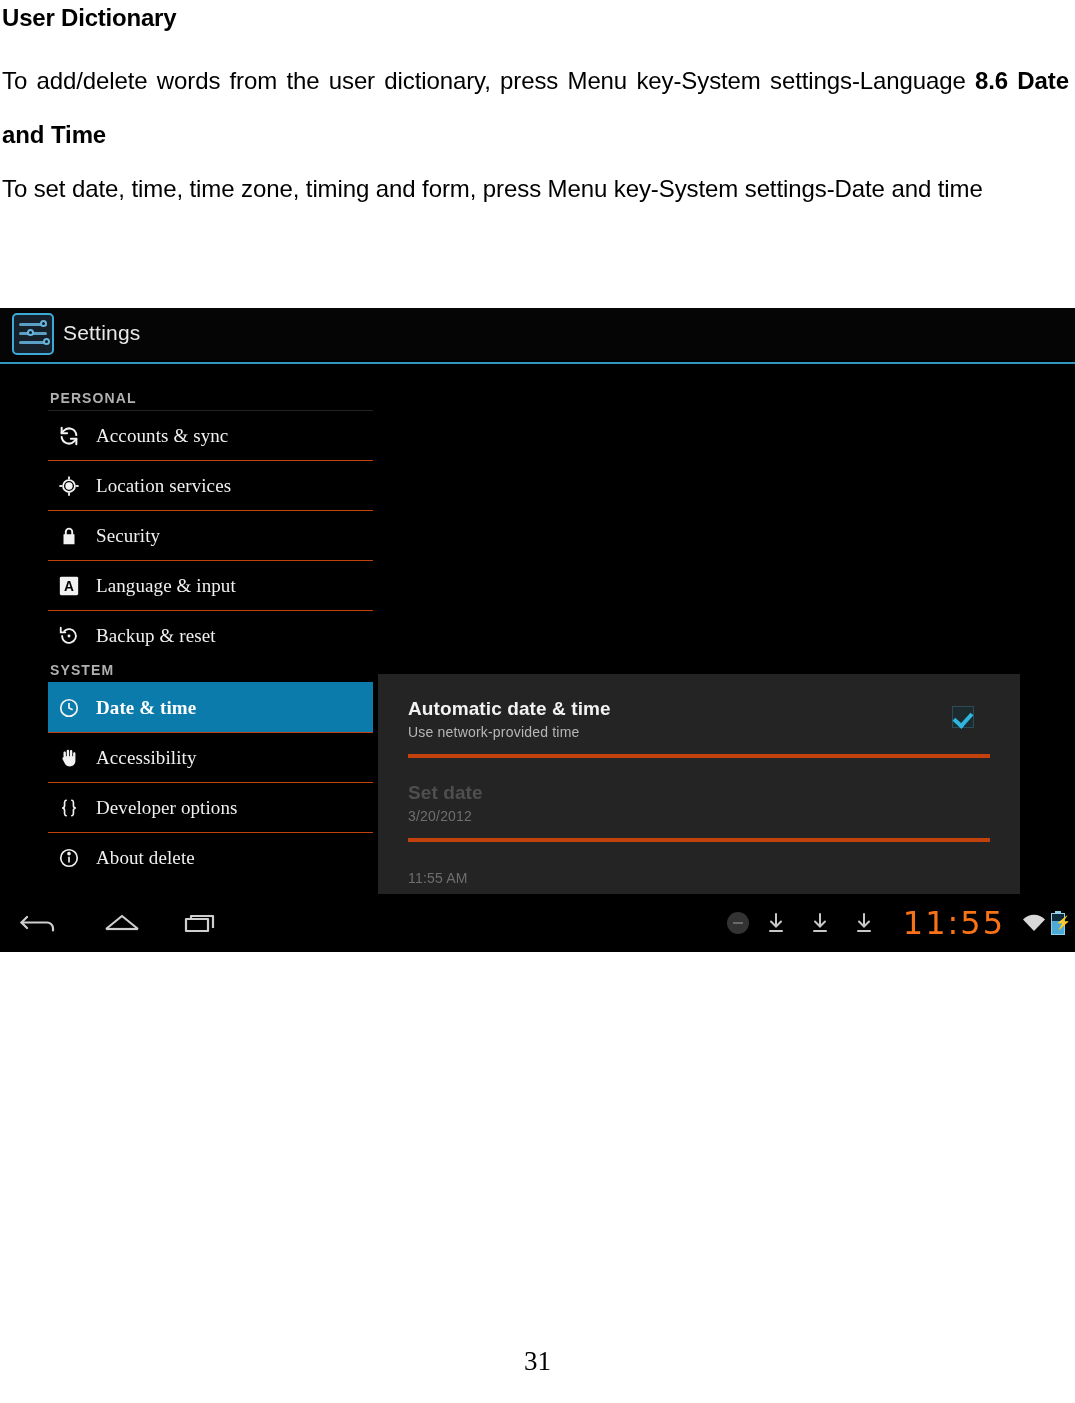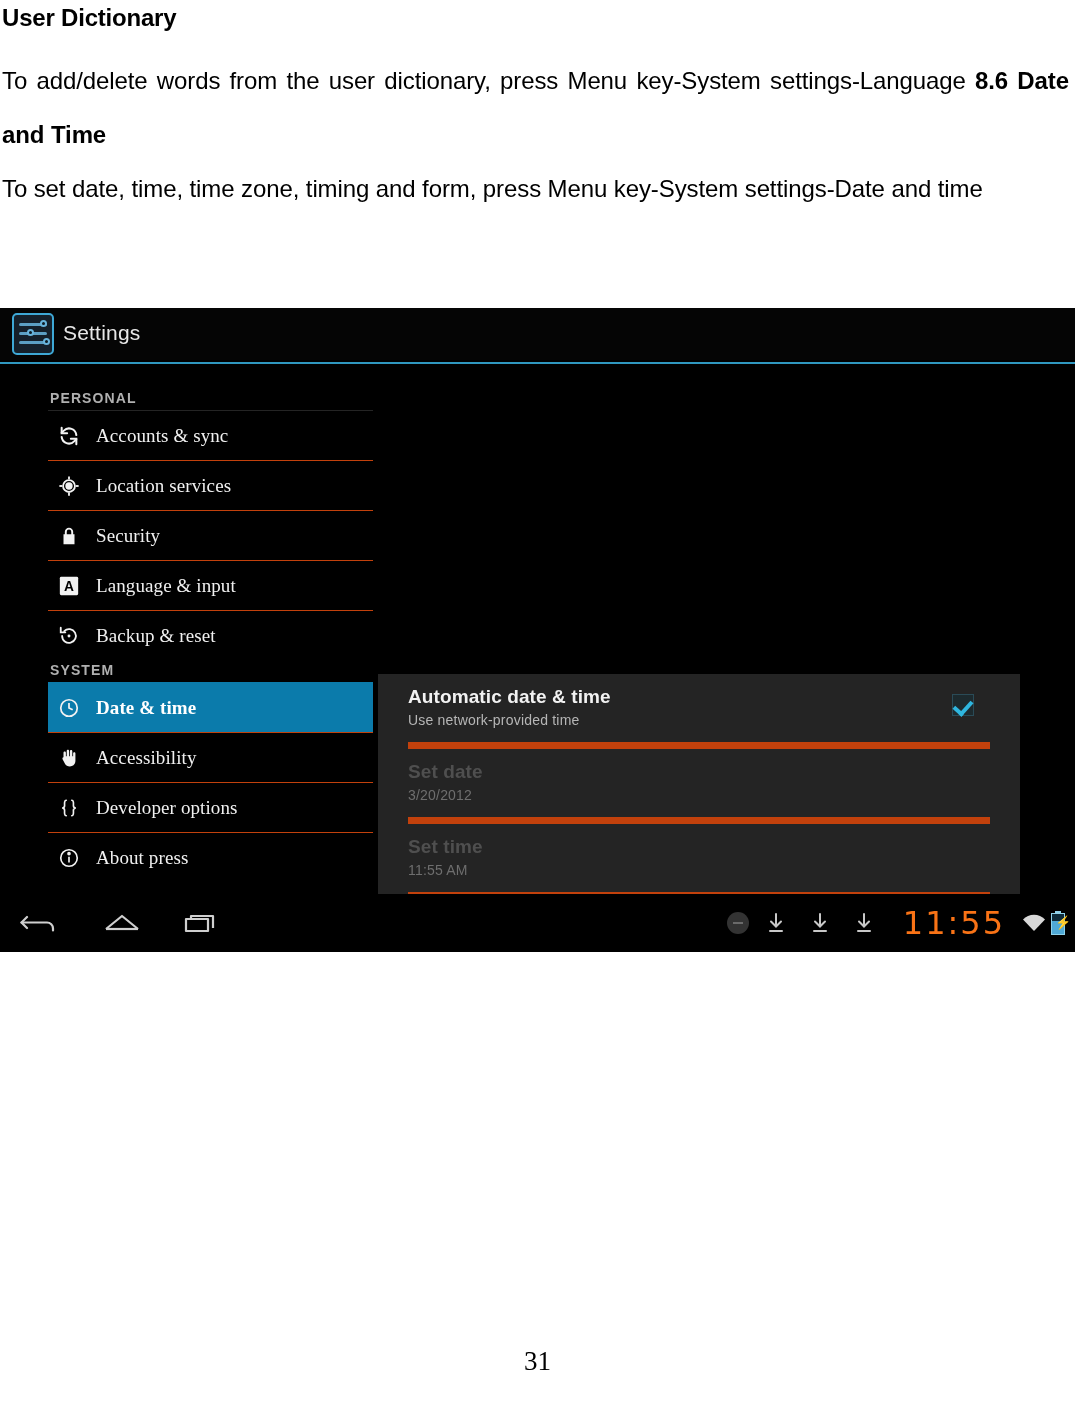--- a/index.html
+++ b/index.html
@@ -161,23 +161,23 @@
 
   
   .panel {
     position: absolute;
     left: 378px; top: 366px;
     width: 642px; height: 534px;
     background: #242424;
   }
   .pr {
     position: relative;
-    margin: 0 30px;
+    margin: 12px 30px;
     padding: 12px 0 14px 0;
-    border-bottom: 7px solid #c2410c;
+    border-bottom: 4px solid #c2410c;
     box-sizing: border-box;
   }
   .pr:last-child { }
   .pr-title {
     font-size: 19px;
     font-weight: bold;
     color: #f2f2f2;
     letter-spacing: 0.1px;
   }
   .pr-sub {
@@ -420,42 +420,41 @@
       </div>
 
       <div class="sb-row">
         <span class="sb-ico">
           <svg width="22" height="22" viewBox="0 0 24 24" fill="none" stroke="currentColor" stroke-width="1.8">
             <circle cx="12" cy="12" r="9"></circle>
             <line x1="12" y1="10.5" x2="12" y2="17"></line>
             <circle cx="12" cy="7.3" r="1.1" fill="currentColor"></circle>
           </svg>
         </span>
-        <span class="sb-label">About press</span>
+        <span class="sb-label">About delete</span>
       </div>
     </div>
   </div>
 
   <div class="panel">
 
     <div class="pr">
       <div class="pr-title">Automatic date &amp; time</div>
       <div class="pr-sub">Use network-provided time</div>
       <div class="pr-check">
           <div class="cb-on"></div>
         </div>
     </div>
 
     <div class="pr disabled">
       <div class="pr-title">Set date</div>
       <div class="pr-sub">3/20/2012</div>
     </div>
 
     <div class="pr disabled">
-      <div class="pr-title">Set time</div>
       <div class="pr-sub">11:55 AM</div>
     </div>
 
     <div class="pr">
       <div class="pr-title">Select time zone</div>
       <div class="pr-sub">GMT+00:00, GMT+00:00</div>
     </div>
 
     <div class="pr">
       

